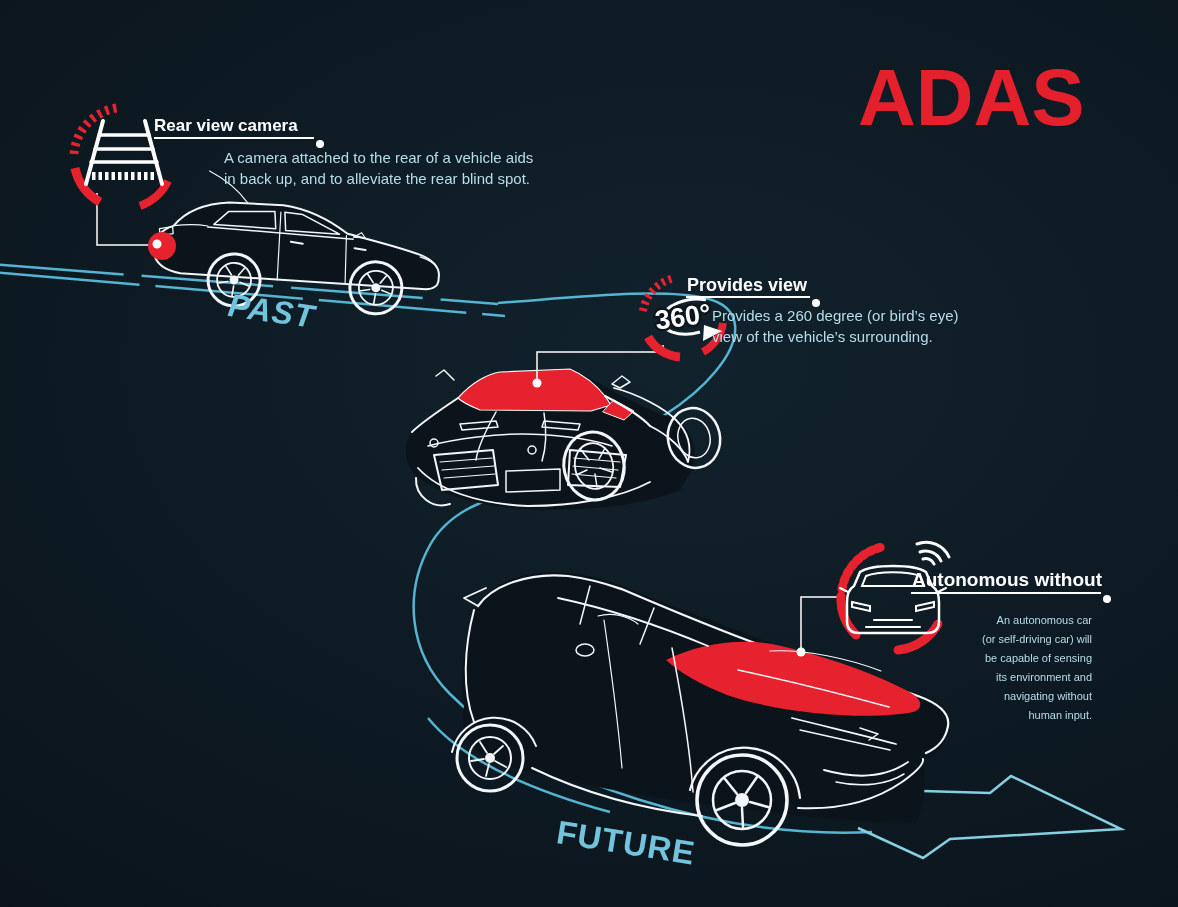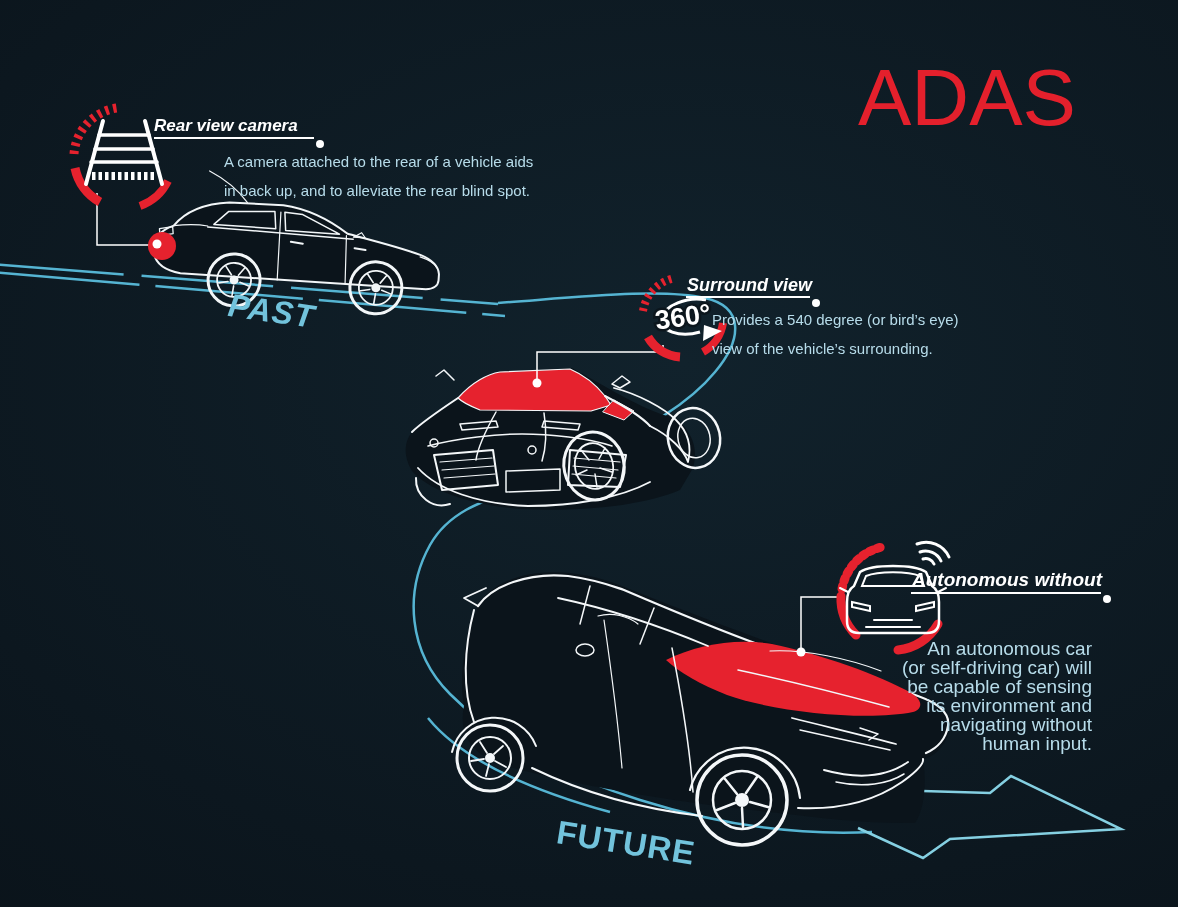--- a/index.html
+++ b/index.html
@@ -6,36 +6,36 @@
   .stage{
     position:relative;
     width:1178px;height:907px;
     overflow:hidden;
     background:radial-gradient(150% 130% at 58% 40%, #11222c 0%, #0c171f 45%, #060b10 100%);
     font-family:"Liberation Sans","DejaVu Sans",sans-serif;
   }
   .art{position:absolute;left:0;top:0;}
   .page-title{
     position:absolute;left:858px;top:58px;
-    font-size:80px;font-weight:normal;letter-spacing:0px;
+    font-size:80px;font-weight:bold;letter-spacing:0px;
     color:#e4202c;line-height:1;
   }
   .feature-title{
-    position:absolute;color:#ffffff;font-weight:bold;font-size:18px;white-space:nowrap;font-style:italic;
+    position:absolute;color:#ffffff;font-weight:bold;font-size:18px;white-space:nowrap;
   }
   .rule{position:absolute;height:2px;background:#ffffff;}
   .rule::after{
     content:"";position:absolute;right:-10px;top:3px;width:8px;height:8px;
     border-radius:50%;background:#ffffff;
   }
   .feature-desc{
-    position:absolute;color:#b7dcea;font-size:15px;line-height:29px;
+    position:absolute;color:#b7dcea;font-size:15px;line-height:21px;
     white-space:pre-line;
   }
-  .desc-right{text-align:right;font-size:19px;line-height:19px;margin-top:28px;}
+  .desc-right{text-align:right;font-size:11px;line-height:19px;}
   .tl-label{
     position:absolute;color:#72c3dc;font-weight:bold;font-size:32px;
     letter-spacing:1px;white-space:nowrap;
   }
   .tl-past{left:228px;top:293px;transform:rotate(8deg);font-style:italic;}
   .tl-present{left:233px;top:432px;font-size:33px;}
   .tl-future{left:556px;top:824px;transform:rotate(9deg);font-size:33px;}
 </style>
 </head>
 <body>
@@ -218,23 +218,23 @@
     </g>
   </svg>
 
   <div class="page-title">ADAS</div>
 
   <div class="feature-title" style="left:154px;top:116px;font-size:17px;">Rear view camera</div>
   <div class="rule" style="left:154px;top:137px;width:160px;"></div>
   <div class="feature-desc" style="left:224px;top:147px;">A camera attached to the rear of a vehicle aids
 in back up, and to alleviate the rear blind spot.</div>
 
-  <div class="feature-title" style="left:687px;top:275px;">Surround view</div>
+  <div class="feature-title" style="left:687px;top:275px;">Provides view</div>
   <div class="rule" style="left:686px;top:296px;width:124px;"></div>
-  <div class="feature-desc" style="left:712px;top:305px;">Provides a 540 degree (or bird’s eye)
+  <div class="feature-desc" style="left:712px;top:305px;">Provides a 260 degree (or bird’s eye)
 view of the vehicle’s surrounding.</div>
 
   <div class="feature-title" style="left:912px;top:569px;font-size:19px;">Autonomous without</div>
   <div class="rule" style="left:911px;top:592px;width:190px;"></div>
   <div class="feature-desc desc-right" style="left:890px;top:611px;width:202px;">An autonomous car
 (or self-driving car) will
 be capable of sensing
 its environment and
 navigating without
 human input.</div>

